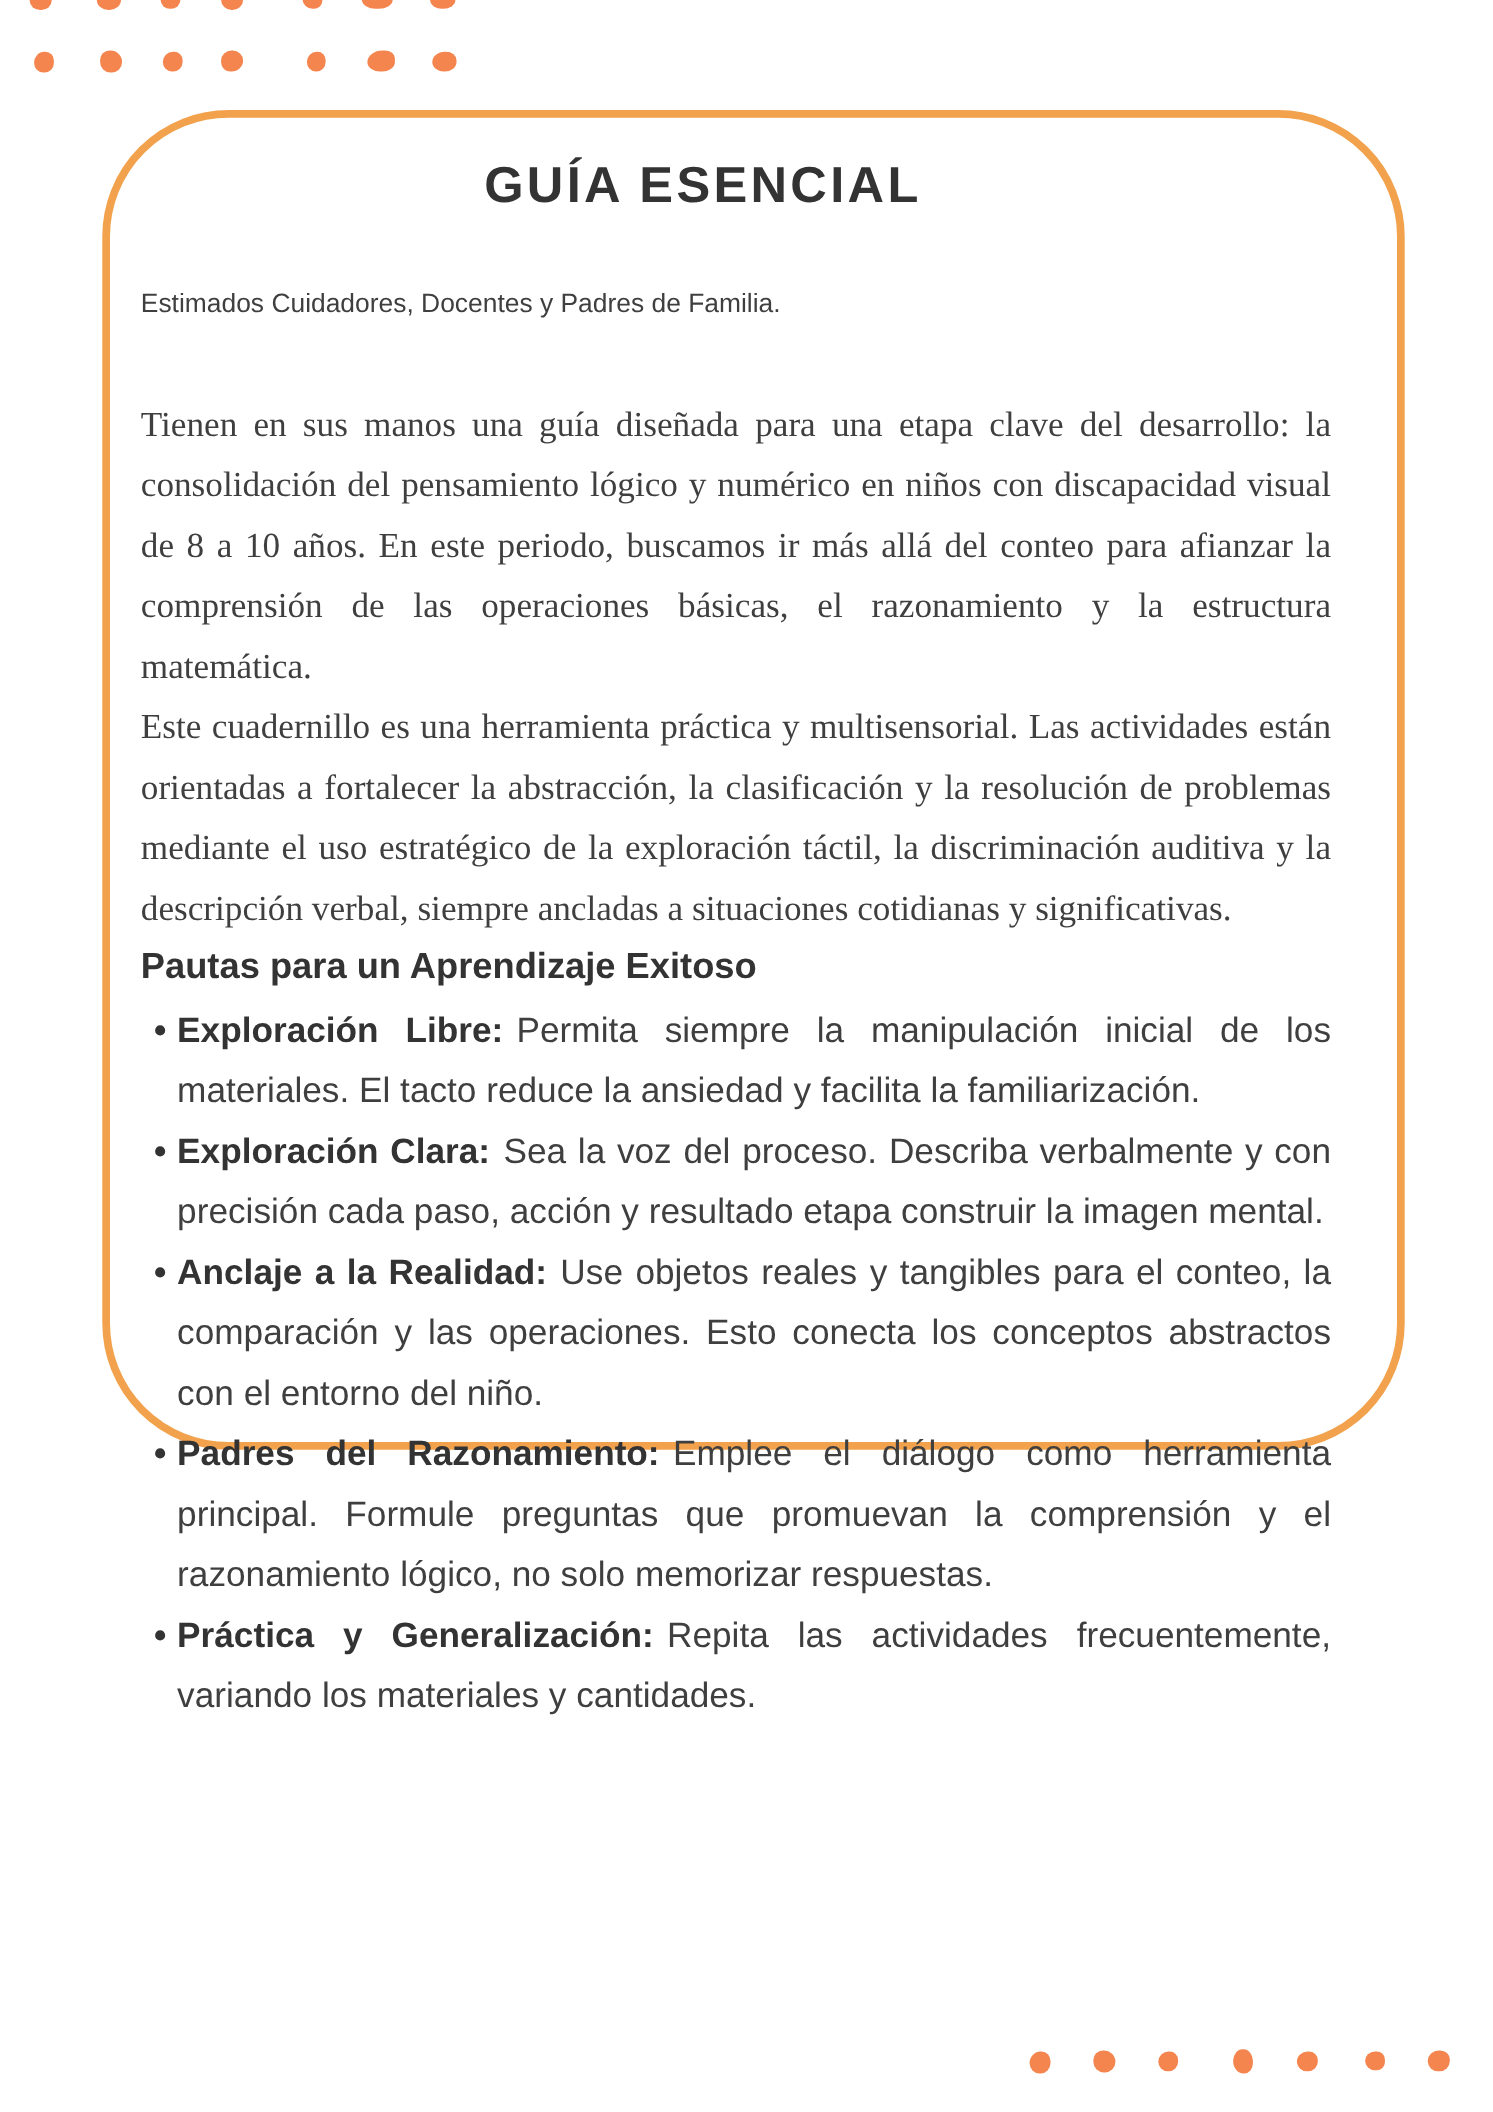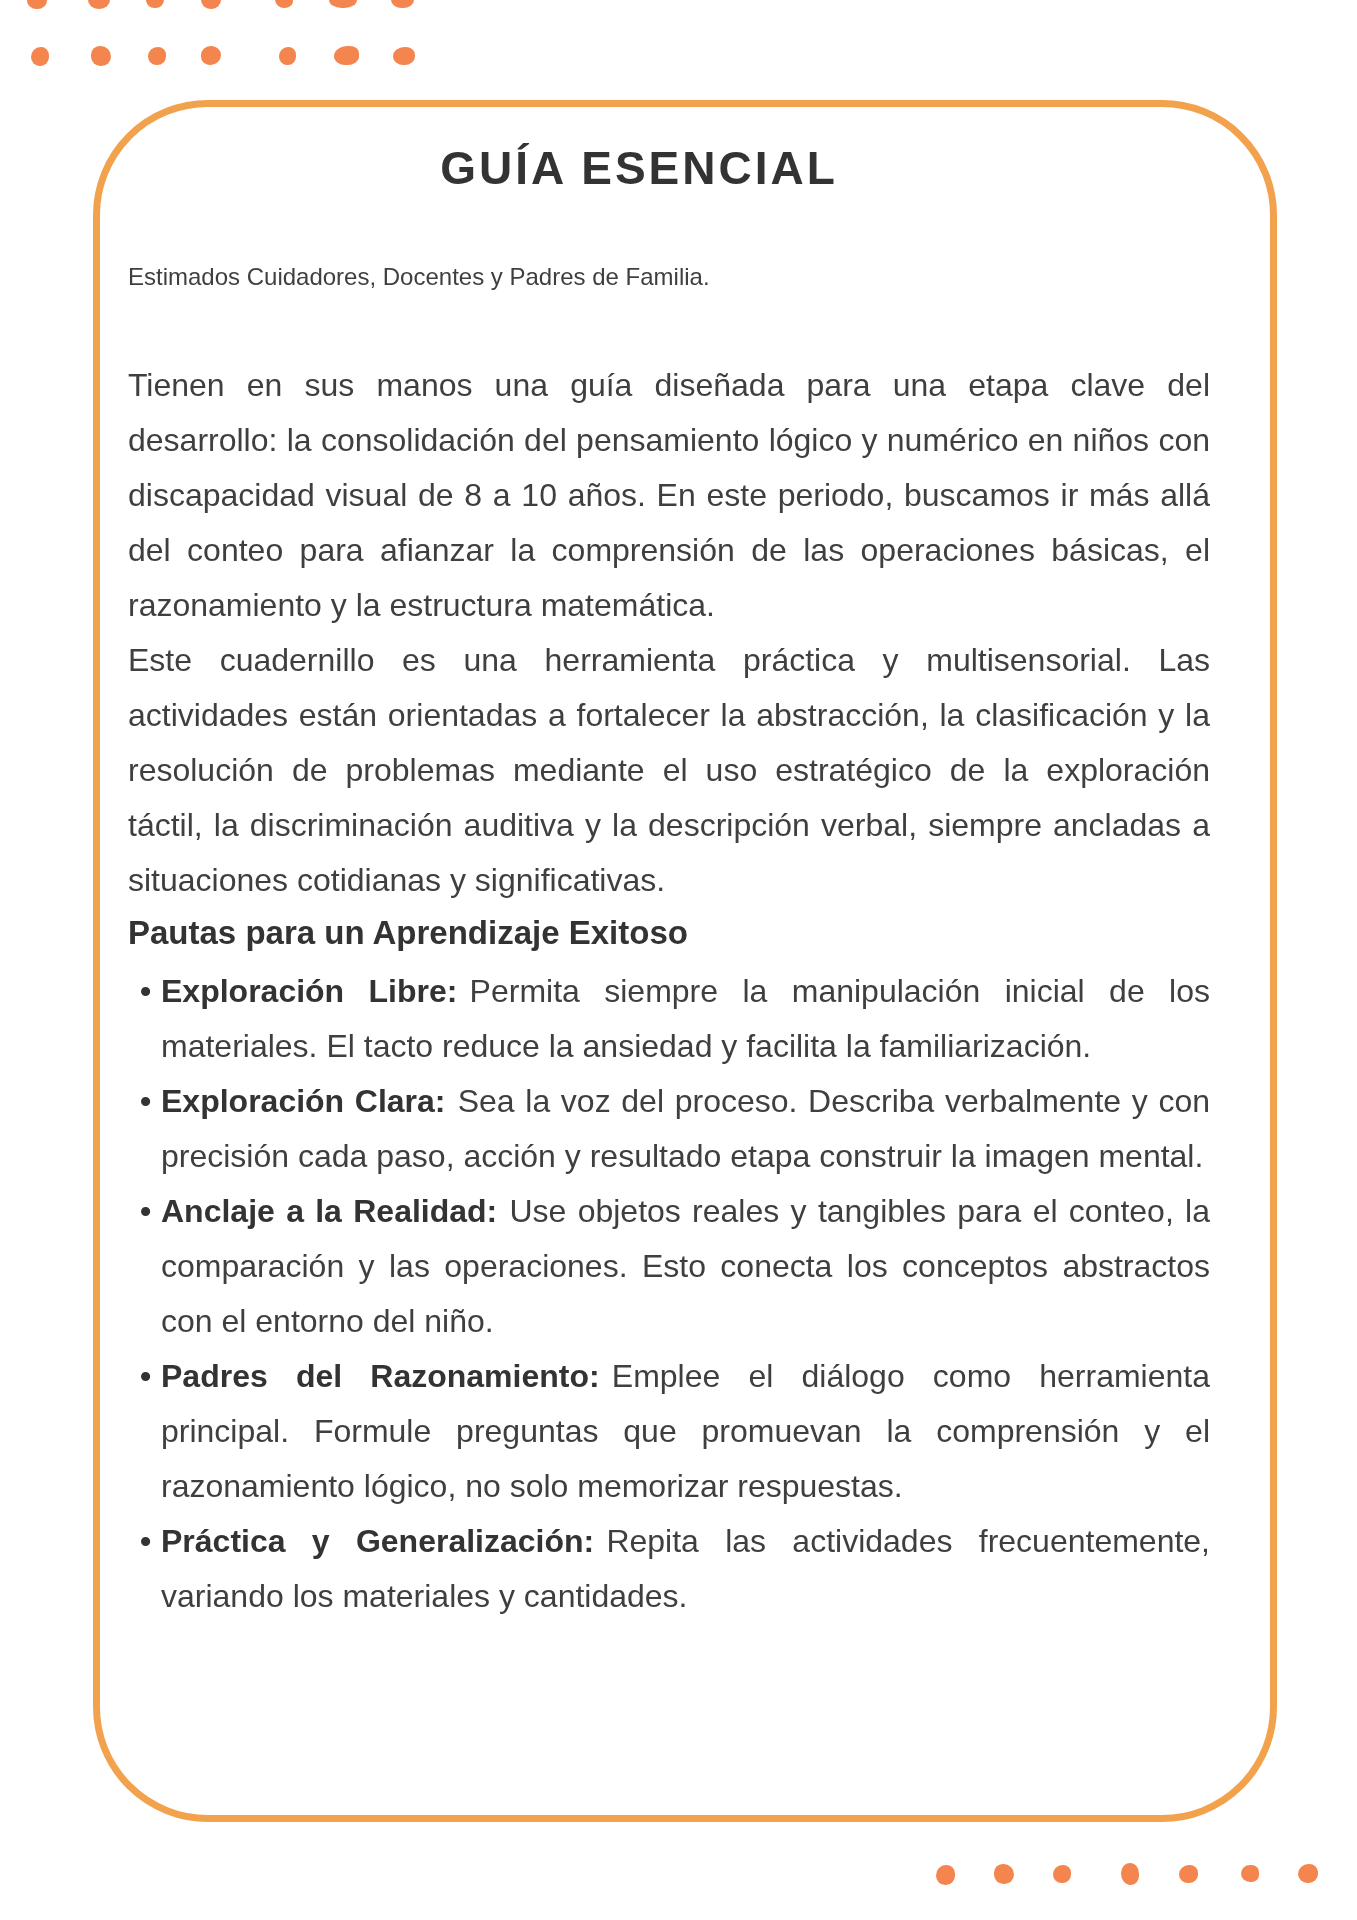--- a/index.html
+++ b/index.html
@@ -18,21 +18,21 @@
     position: absolute;
     background: var(--dot-orange, #F5854E);
     border-radius: 55% 45% 50% 50%;
     display: block;
   }
 
   
   .card {
     position: absolute;
     left: 93px; top: 100px;
-    width: 1184px; height: 1722px;
+    width: 1184px; height: 1218px;
     box-sizing: border-box;
     border: 7px solid var(--border-orange, #F2A24C);
     border-radius: 115px;
     background: #ffffff;
     padding: 26px 60px 0 28px;
   }
 
   .page-title {
     margin: 0 60px 0 0;
     font-size: 46px;
@@ -47,20 +47,21 @@
     margin: 46px 0 0 0;
     font-size: 24px;
     line-height: 55px;
   }
 
   .para {
     margin: 0;
     font-size: 32px;
     line-height: 55px;
     text-align: justify;
+    font-family: Liberation Serif, serif;
   }
   .para.first { margin-top: 54px; }
 
   .section-heading {
     margin: 0 0 0 0;
     font-size: 33px;
     font-weight: 700;
     line-height: 50px;
     color: var(--title-color, #333333);
   }

